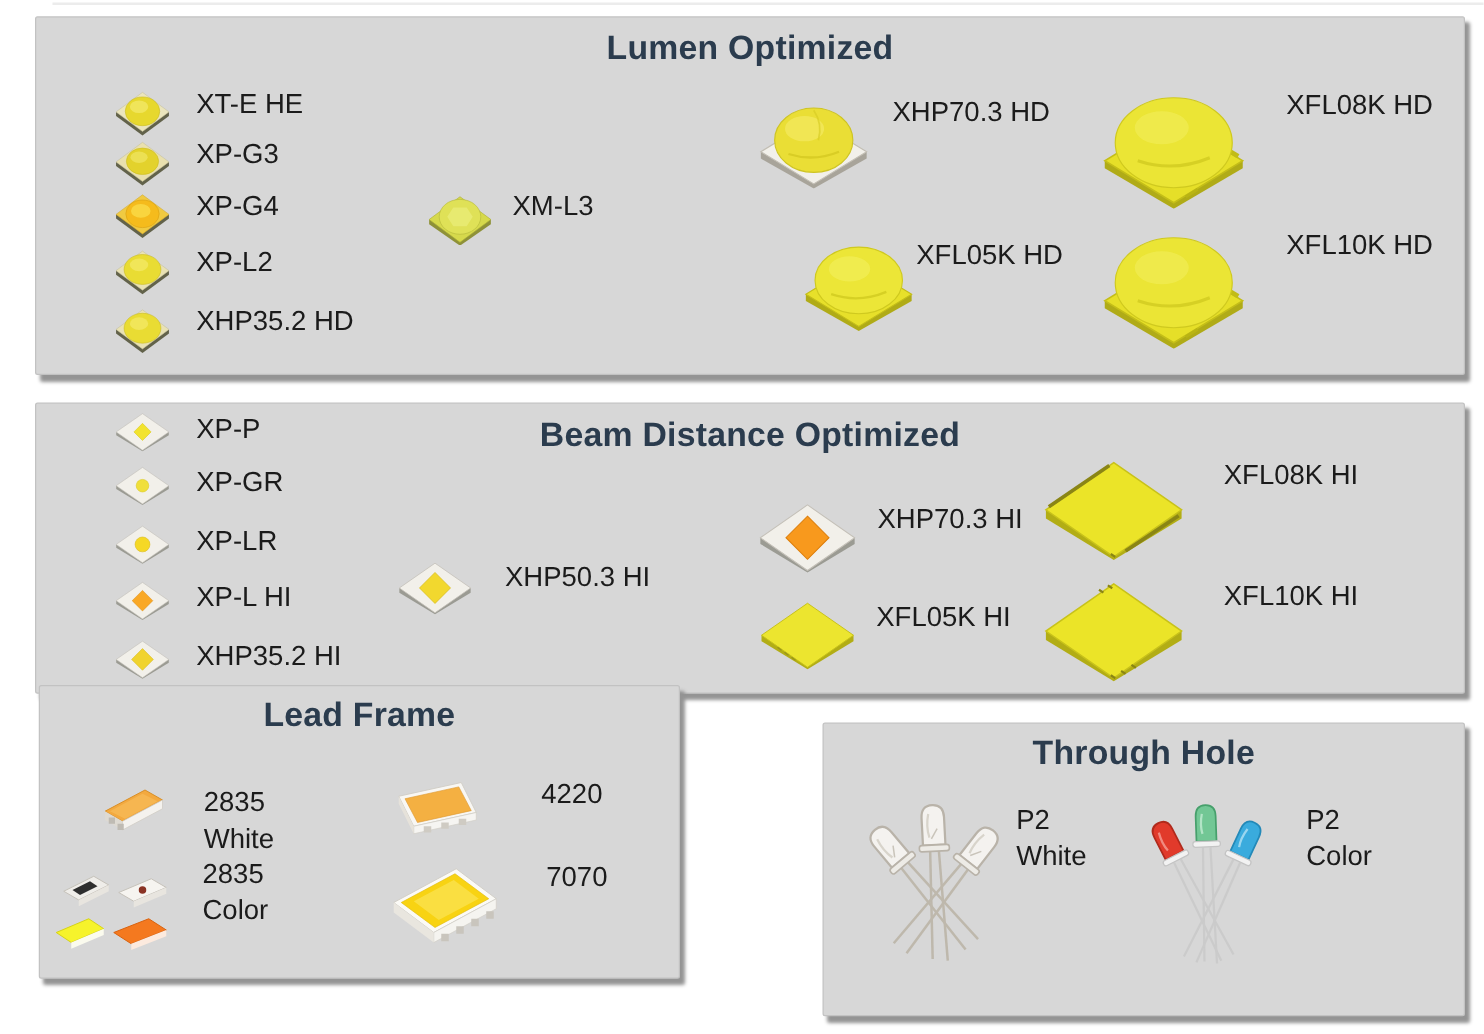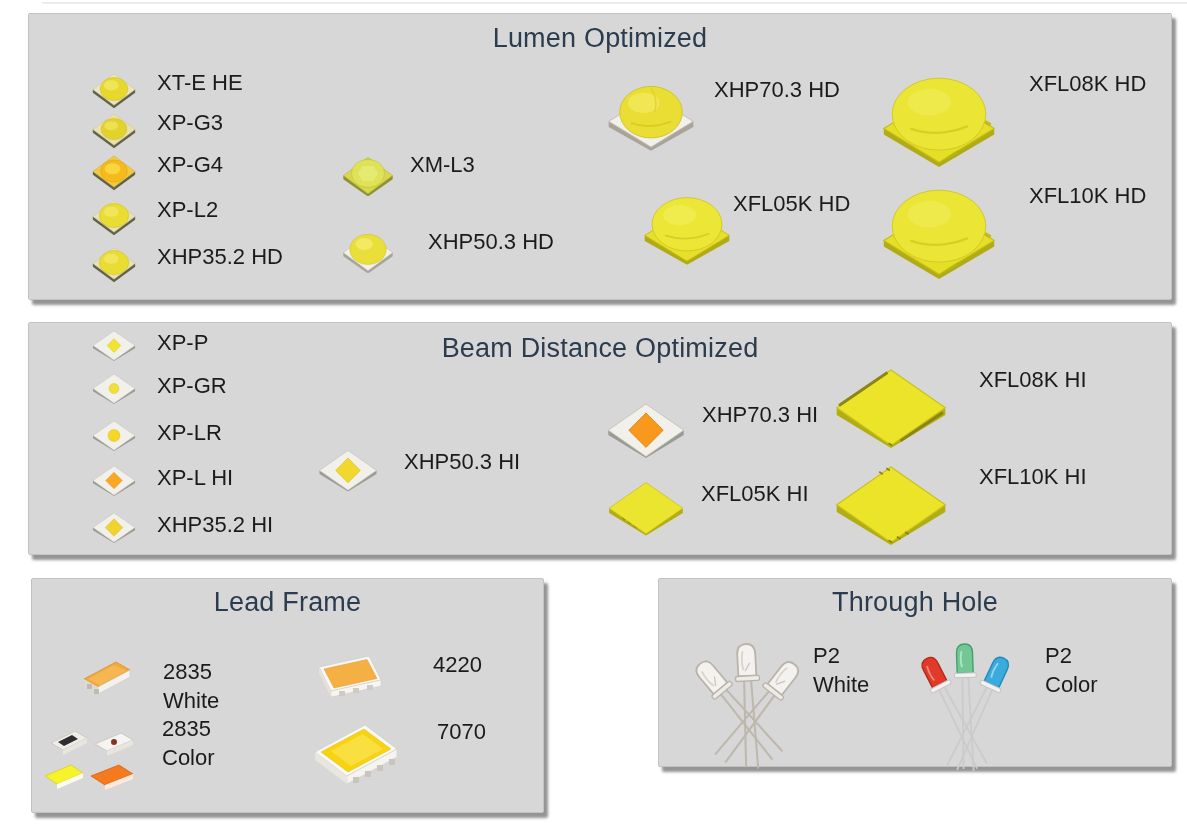--- a/index.html
+++ b/index.html
@@ -1,19 +1,19 @@
 <!DOCTYPE html>
 <html><head>
 <meta charset="utf-8">
 <style>
 *{margin:0;padding:0;box-sizing:border-box}
 html,body{width:1187px;height:827px;background:#fff;font-family:"Liberation Sans",sans-serif;position:relative;overflow:hidden}
 .topline{position:absolute;left:42px;right:0;top:2px;height:2px;background:#ececec}
 .panel{position:absolute;background:#d7d7d7;border:1px solid #c2c2c2;border-radius:2px;box-shadow:4px 5px 3px #949494}
-.panel h2{position:absolute;left:0;right:0;text-align:center;font-size:27px;font-weight:normal;color:#2b3c4e;letter-spacing:.2px}
+.panel h2{position:absolute;left:0;right:0;text-align:center;font-size:27px;font-weight:bold;color:#2b3c4e;letter-spacing:.2px}
 .item{position:absolute;display:flex;}
 .lbl{font-size:22px;color:#1b1b1b;white-space:nowrap}
 .lines{display:block}
 .lines .lbl{display:block;line-height:29px}
 .icon{display:block;flex:none}
 </style>
 </head>
 <body>
 
 <div class="topline"></div>
@@ -68,29 +68,20 @@
   </div>
 
   <div class="item" style="left:312px;top:138px;gap:15px">
     <svg class="icon" width="54" height="44" viewBox="0 0 100 82">
         <polygon points="4,44 4,51 50,83 96,51 96,44" fill="#8e9138"></polygon>
         <polygon points="50,10 96,44 50,78 4,44" fill="#d6d94c" stroke="#b0b236" stroke-width="1"></polygon>
         <ellipse cx="50" cy="40" rx="31" ry="26" fill="#dfe157" stroke="#b9bb3c" stroke-width="1"></ellipse>
         <polygon points="31,40 40,26 60,26 69,40 60,54 40,54" fill="#e9eb74" opacity="0.85"></polygon>
       </svg>
     <span class="lbl">XM-L3</span>
-  </div>
-  <div class="item" style="left:312px;top:215px;gap:33px">
-    <svg class="icon" width="54" height="44" viewBox="0 0 100 82">
-        <polygon points="4,44 4,51 50,83 96,51 96,44" fill="#a8a49a"></polygon>
-        <polygon points="50,10 96,44 50,78 4,44" fill="#f2f0ea" stroke="#c2beb4" stroke-width="1"></polygon>
-        <ellipse cx="50" cy="38" rx="34" ry="28" fill="#eade3a" stroke="#cec224" stroke-width="1"></ellipse>
-        <ellipse cx="43" cy="28" rx="16" ry="11" fill="#f5ec72" opacity="0.75"></ellipse>
-      </svg>
-    <span class="lbl">XHP50.3 HD</span>
   </div>
 
   <div class="item" style="left:576px;top:63px;gap:17px">
     <svg class="icon" width="92" height="74" viewBox="0 0 100 80">
         <polygon points="4,48 4,54 50,80 96,54 96,48" fill="#a8a49a"></polygon>
         <polygon points="50,20 96,48 50,76 4,48" fill="#f2f0ea" stroke="#c2beb4" stroke-width="1"></polygon>
         <ellipse cx="50" cy="38" rx="34" ry="28" fill="#eade35" stroke="#cec423" stroke-width="1"></ellipse>
         <ellipse cx="42" cy="28" rx="17" ry="11" fill="#f4ea63" opacity="0.7"></ellipse>
         <path d="M28,50 Q50,57 72,48" stroke="#d9cd25" stroke-width="2" fill="none"></path>
         <path d="M50,12 Q58,24 54,38" stroke="#d9cd25" stroke-width="1.5" fill="none" opacity="0.7"></path>
@@ -218,21 +209,21 @@
     <svg class="icon" width="118" height="84" viewBox="0 0 100 70">
         <polygon points="4,34 4,40 50,68 96,40 96,34" fill="#b2ad15"></polygon>
         <polygon points="50,2 96,34 50,66 4,34" fill="#ebe428" stroke="#c8c21a" stroke-width="1"></polygon>
         <path d="M40,6 l3,2 M46,3 l3,2" stroke="#8a8515" stroke-width="1.5"></path>
         <path d="M48,64 l3,2 M55,61 l3,2 M62,57 l3,2" stroke="#8a8515" stroke-width="1.5"></path>
       </svg>
     <span class="lbl">XFL10K HI</span>
   </div>
 </section>
 
-<section class="panel" style="left:31px;top:578px;width:513px;height:235px">
+<section class="panel" style="left:31px;top:548px;width:513px;height:235px">
   <h2 style="top:8px">Lead Frame</h2>
 
   <div class="item" style="left:48px;top:78px;gap:29px">
     <svg class="icon" width="54" height="40" viewBox="0 0 54 40">
         <polygon points="4,22 36,5 50,13 18,30" fill="#f3a93f" stroke="#d88f27" stroke-width="0.8"></polygon>
         <polygon points="8,22 34,8 46,14 20,28" fill="#f7bc5a" opacity="0.7"></polygon>
         <polygon points="18,30 50,13 50,20 18,37" fill="#f4f2ee" stroke="#cfcbc3" stroke-width="0.6"></polygon>
         <polygon points="4,22 18,30 18,37 4,29" fill="#dedad2"></polygon>
         <rect x="7" y="27" width="5" height="5" fill="#bfbbb3"></rect>
         <rect x="14" y="32" width="5" height="5" fill="#bfbbb3"></rect>
@@ -292,21 +283,21 @@
         <polygon points="8,33 40,57 40,65 8,41" fill="#e9e6df"></polygon>
         <rect x="46" y="58" width="6" height="6" fill="#c9c5bd"></rect>
         <rect x="58" y="52" width="6" height="6" fill="#c9c5bd"></rect>
         <rect x="70" y="46" width="6" height="6" fill="#c9c5bd"></rect>
         <rect x="82" y="40" width="6" height="6" fill="#c9c5bd"></rect>
       </svg>
     <span class="lbl">7070</span>
   </div>
 </section>
 
-<section class="panel" style="left:658px;top:578px;width:514px;height:189px">
+<section class="panel" style="left:658px;top:578px;width:514px;height:235px">
   <h2 style="top:8px">Through Hole</h2>
 
   <div class="item" style="left:32px;top:62px;gap:12px">
     <svg class="icon" width="110" height="150" viewBox="0 0 110 150">
       <g transform="translate(25,42) rotate(-40)">
           <path d="M-3.5,12 L-6,95" stroke="#beb8ac" stroke-width="2" fill="none"></path>
           <path d="M3.5,12 L7,95" stroke="#beb8ac" stroke-width="2" fill="none"></path>
           <path d="M-9,7 L-9,-15 Q-9,-25 0,-25 Q9,-25 9,-15 L9,7 Z" fill="#f4f2ef" stroke="#b9b3a9" stroke-width="1.8"></path>
           <rect x="-12" y="7" width="24" height="5" rx="2" fill="#edebe6" stroke="#b9b3a9" stroke-width="1.3"></rect>
           <path d="M-3.5,-18 Q-6,-8 -3.5,1" stroke="#d8d4cb" stroke-width="1.8" fill="none"></path>

